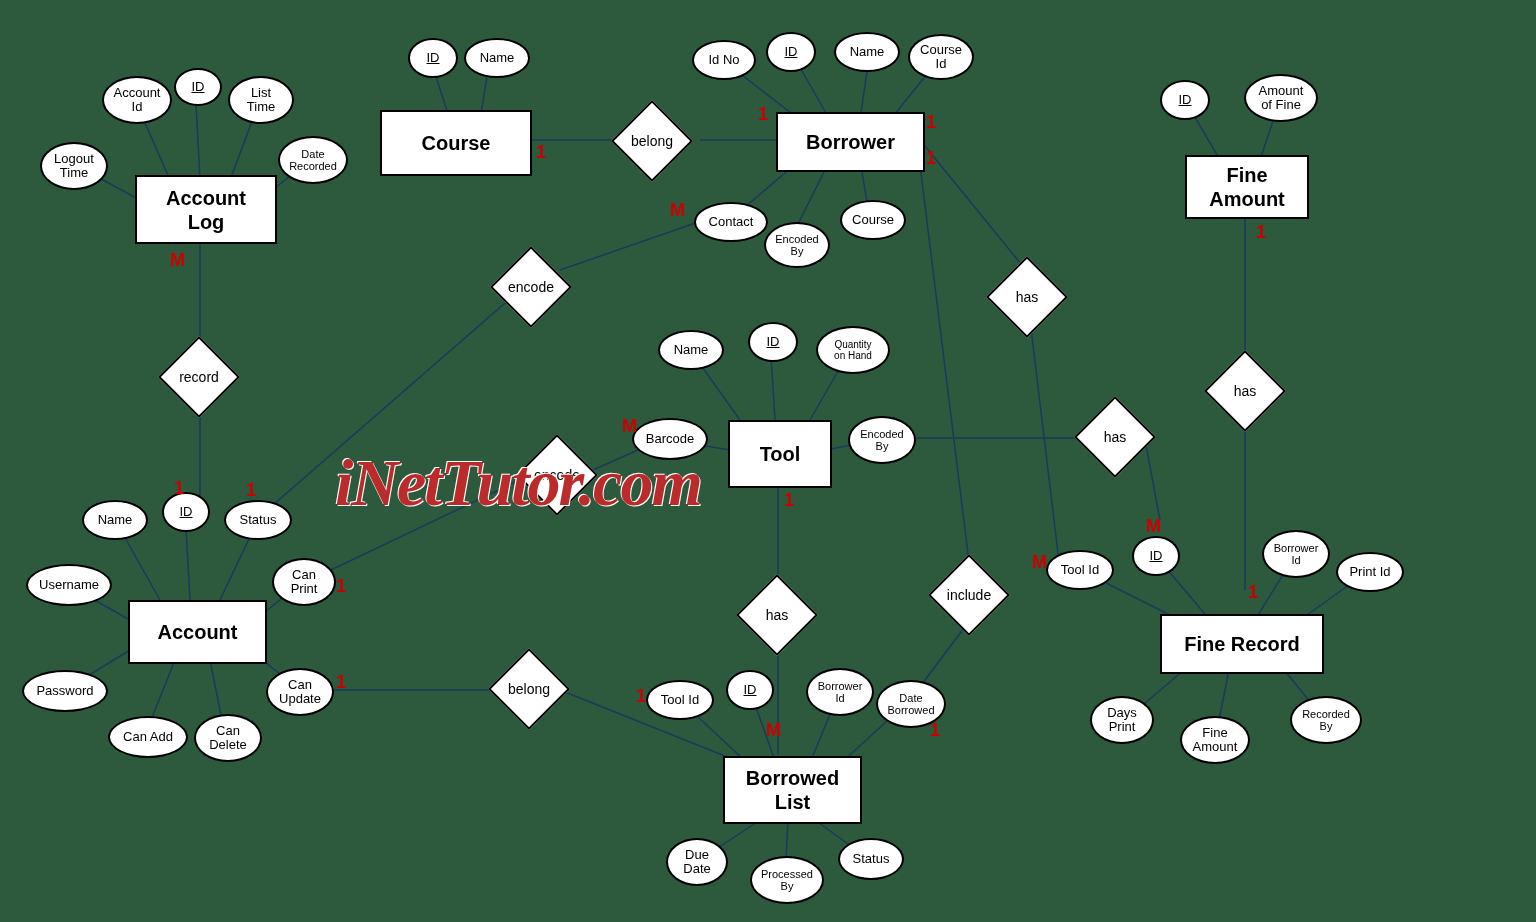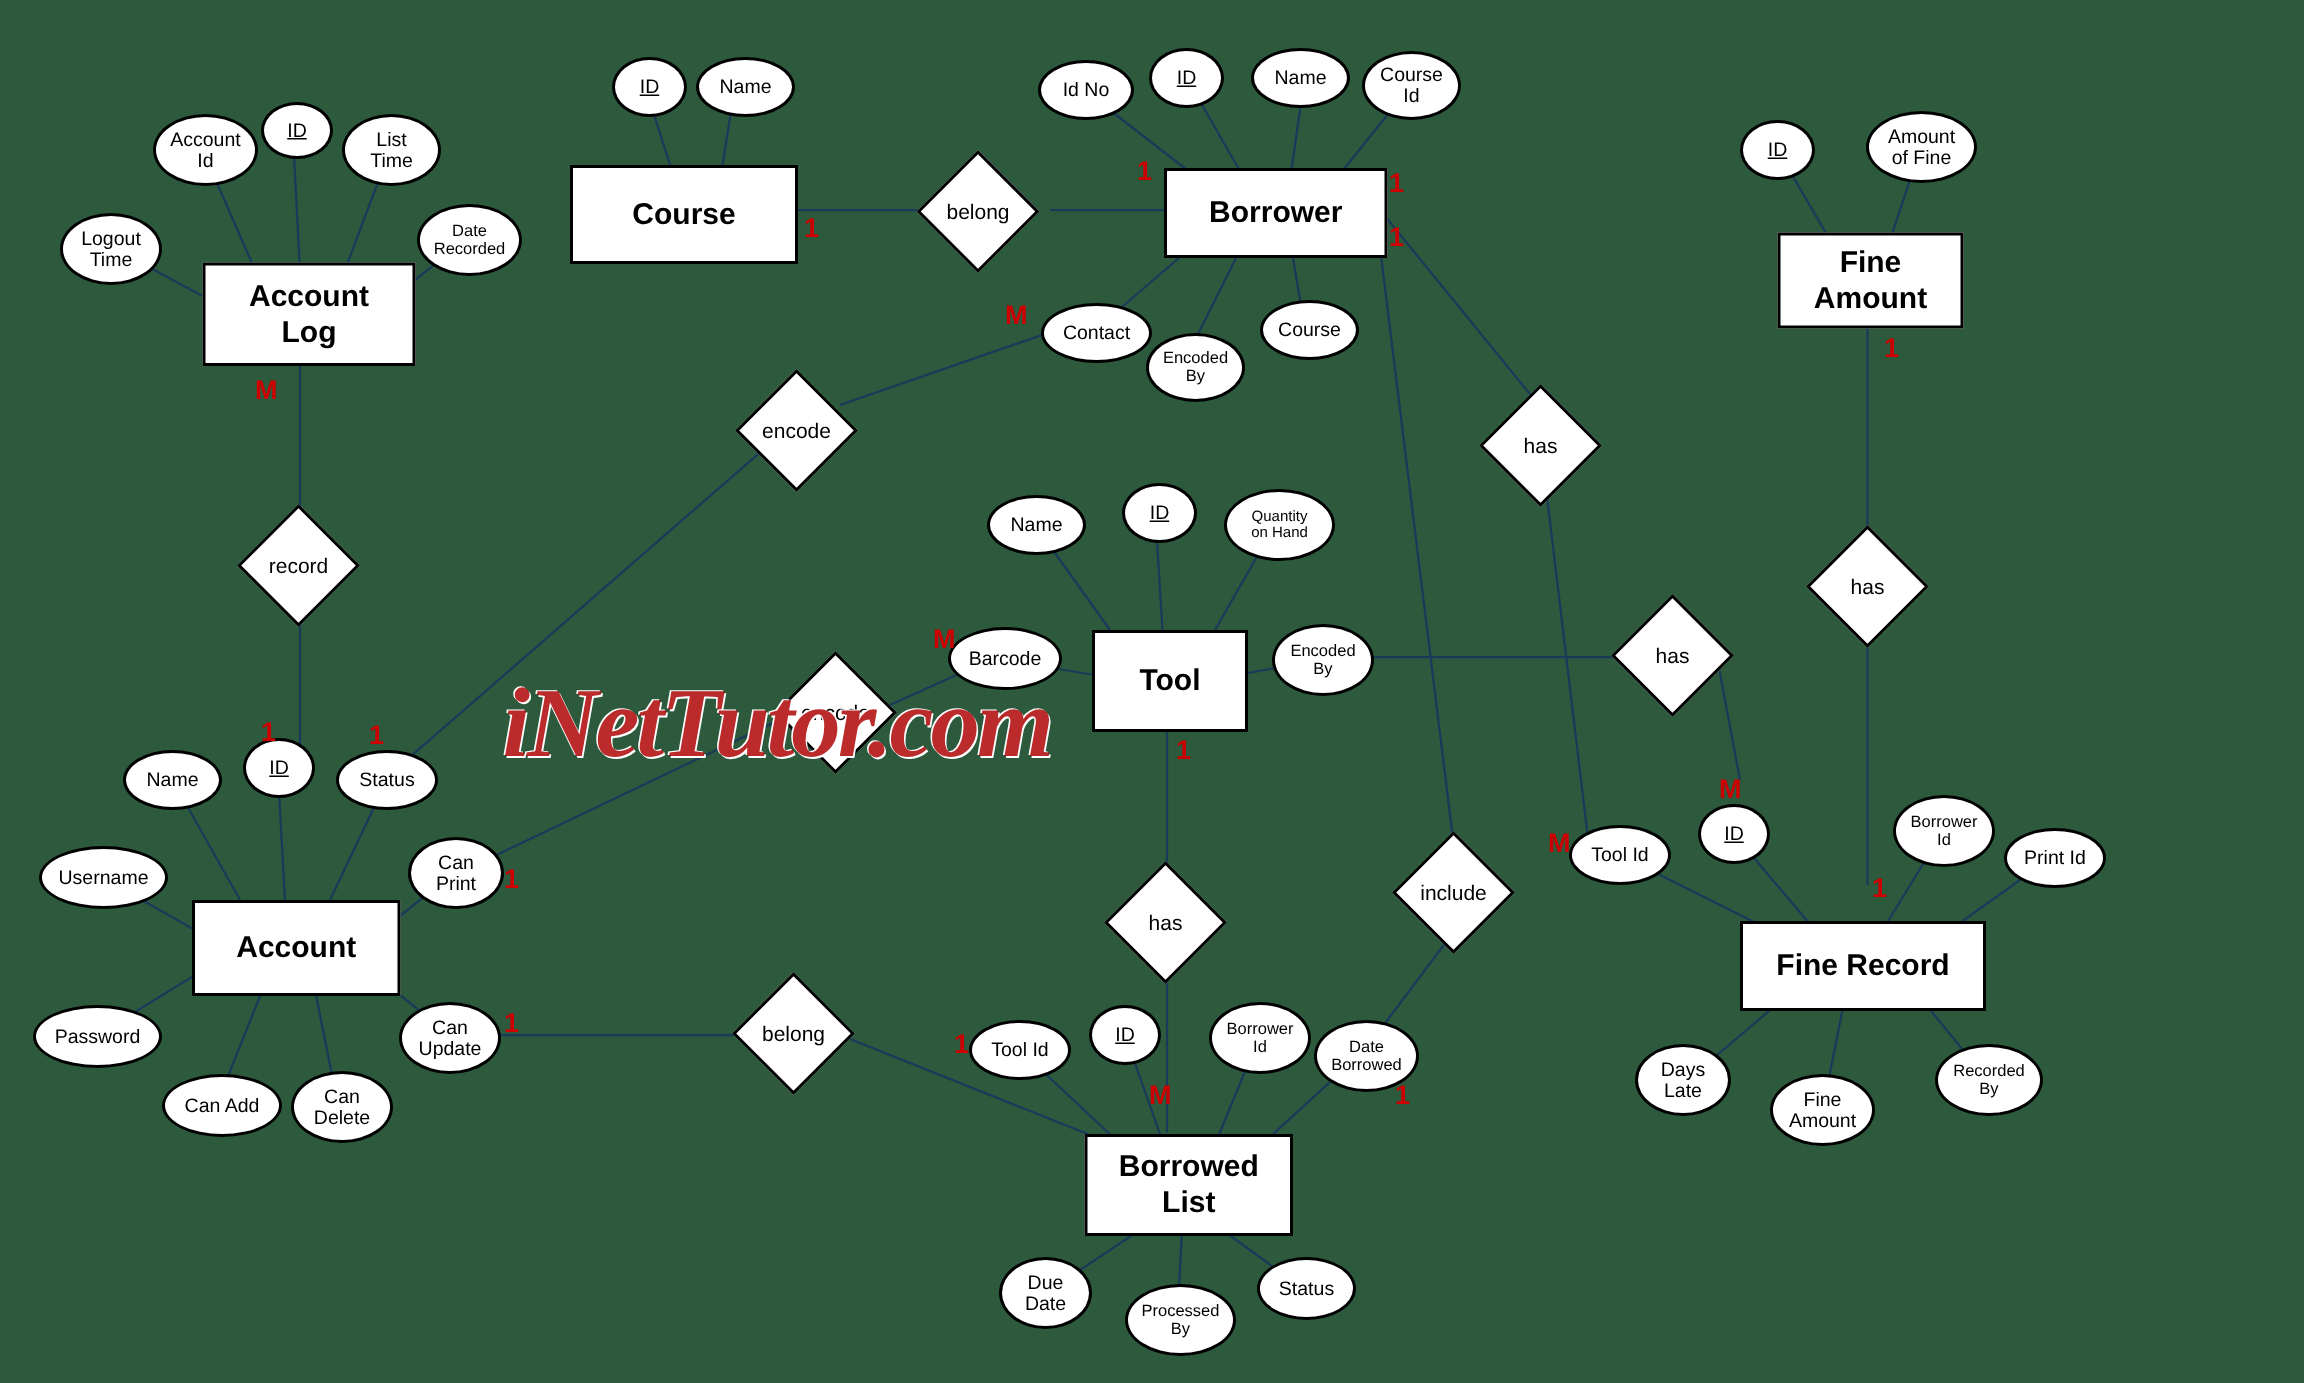--- a/index.html
+++ b/index.html
@@ -357,21 +357,21 @@
   </div>
 <div class="attribute key" style="left:1132px;top:536px;width:44px;height:36px">
     <span>ID</span>
   </div>
 <div class="attribute" style="left:1262px;top:530px;width:64px;height:44px;white-space:pre-line;font-size:11px"><span>Borrower
 Id</span></div>
 <div class="attribute" style="left:1336px;top:552px;width:64px;height:36px">
     <span>Print Id</span>
   </div>
 <div class="attribute" style="left:1090px;top:696px;width:60px;height:44px;white-space:pre-line"><span>Days
-Late</span></div>
+Print</span></div>
 <div class="attribute" style="left:1180px;top:716px;width:66px;height:44px;white-space:pre-line"><span>Fine
 Amount</span></div>
 <div class="attribute" style="left:1290px;top:696px;width:68px;height:44px;white-space:pre-line;font-size:11px"><span>Recorded
 By</span></div>
 
 <div class="cardinality" style="left:536px;top:142px">1</div>
 <div class="cardinality" style="left:758px;top:104px">1</div>
 <div class="cardinality" style="left:926px;top:112px">1</div>
 <div class="cardinality" style="left:926px;top:148px">1</div>
 <div class="cardinality" style="left:670px;top:200px">M</div>

